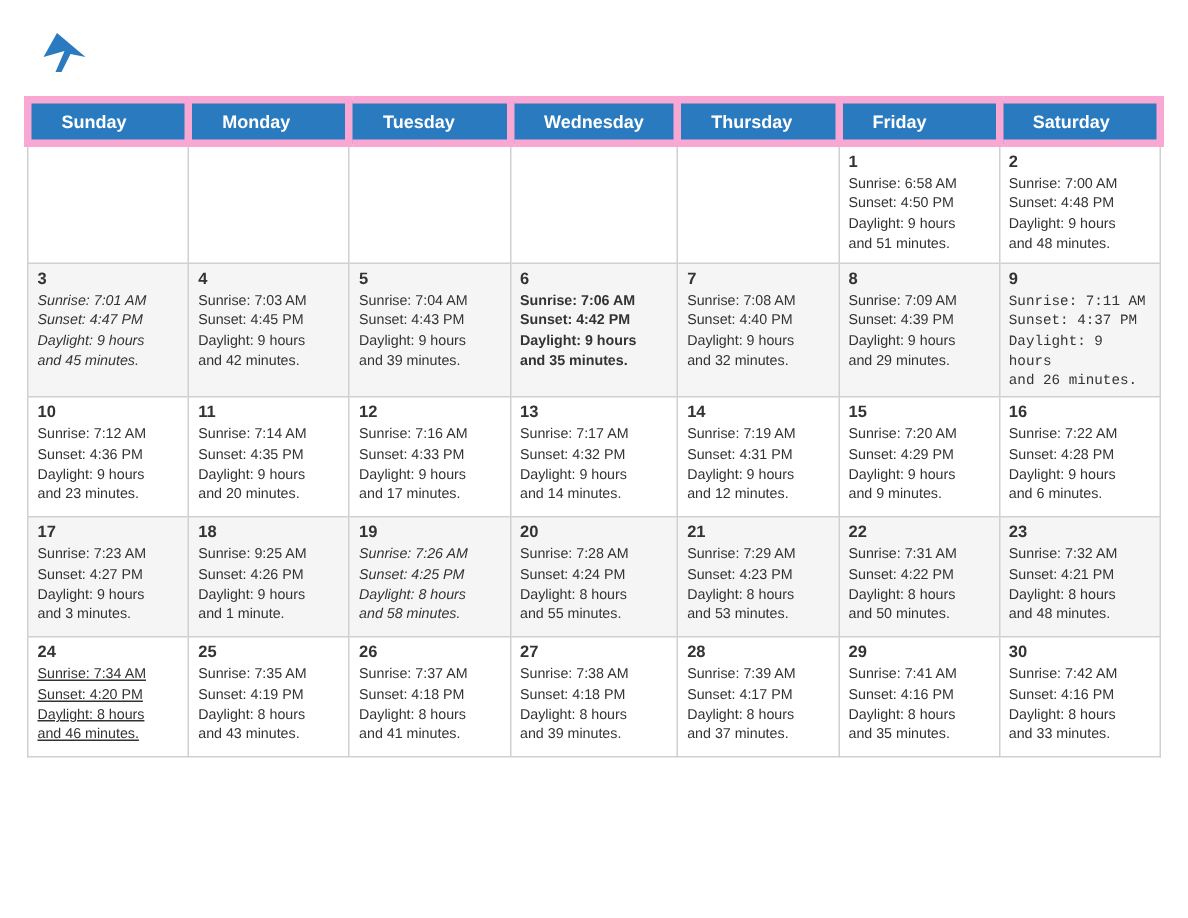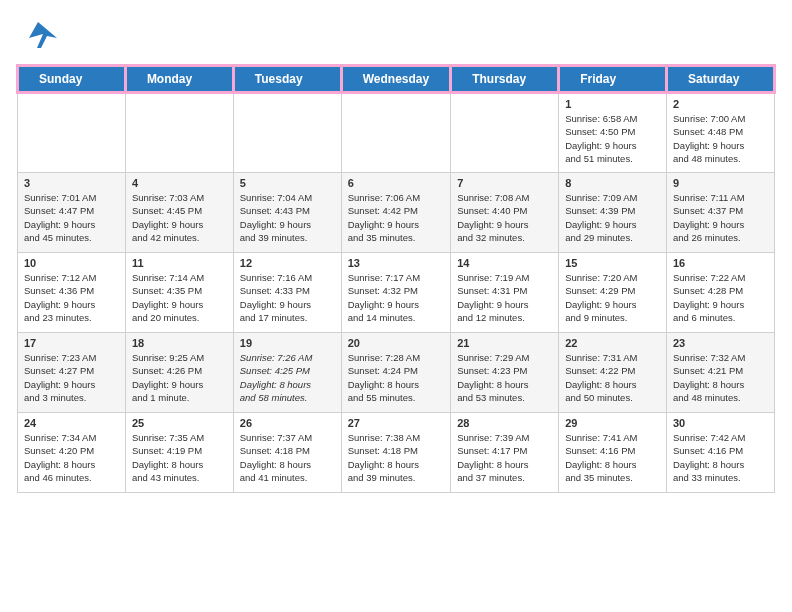--- a/index.html
+++ b/index.html
@@ -41,21 +41,21 @@
       width: 100%;
       border-collapse: collapse;
     }
     .calendar th {
       background: #2a7abf;
       color: #fff;
       font-size: 12px;
       font-weight: bold;
       padding: 5px 20px;
       text-align: left;
-      border: 3px solid #f9a8d4;
+      border: 5px solid #f9a8d4;
     }
     .calendar td {
       width: calc(100% / 7);
       vertical-align: top;
       padding: 4px 6px;
       font-size: 10px;
       color: #333;
       border: 1px solid #d0d0d0;
       background: #fff;
       height: 80px;
@@ -132,45 +132,45 @@
           <td><span class="day-num">1</span><span class="day-info" style="white-space: pre-line;">Sunrise: 6:58 AM
 Sunset: 4:50 PM
 Daylight: 9 hours
 and 51 minutes.</span></td>
           <td><span class="day-num">2</span><span class="day-info" style="white-space: pre-line;">Sunrise: 7:00 AM
 Sunset: 4:48 PM
 Daylight: 9 hours
 and 48 minutes.</span></td>
         </tr>
         <tr class="row-even">
-          <td><span class="day-num">3</span><span class="day-info" style="white-space: pre-line;">Sunrise: 7:01 AM
+          <td><span class="day-num">3</span><span class="day-info" style="white-space: pre-line; font-style: italic;">Sunrise: 7:01 AM
 Sunset: 4:47 PM
 Daylight: 9 hours
 and 45 minutes.</span></td>
           <td><span class="day-num">4</span><span class="day-info" style="white-space: pre-line;">Sunrise: 7:03 AM
 Sunset: 4:45 PM
 Daylight: 9 hours
 and 42 minutes.</span></td>
           <td><span class="day-num">5</span><span class="day-info" style="white-space: pre-line;">Sunrise: 7:04 AM
 Sunset: 4:43 PM
 Daylight: 9 hours
 and 39 minutes.</span></td>
-          <td><span class="day-num">6</span><span class="day-info" style="white-space: pre-line;">Sunrise: 7:06 AM
+          <td><span class="day-num">6</span><span class="day-info" style="white-space: pre-line; font-weight: bold;">Sunrise: 7:06 AM
 Sunset: 4:42 PM
 Daylight: 9 hours
 and 35 minutes.</span></td>
           <td><span class="day-num">7</span><span class="day-info" style="white-space: pre-line;">Sunrise: 7:08 AM
 Sunset: 4:40 PM
 Daylight: 9 hours
 and 32 minutes.</span></td>
           <td><span class="day-num">8</span><span class="day-info" style="white-space: pre-line;">Sunrise: 7:09 AM
 Sunset: 4:39 PM
 Daylight: 9 hours
 and 29 minutes.</span></td>
-          <td><span class="day-num">9</span><span class="day-info" style="white-space: pre-line;">Sunrise: 7:11 AM
+          <td><span class="day-num">9</span><span class="day-info" style="white-space: pre-line; font-family: Liberation Mono, monospace;">Sunrise: 7:11 AM
 Sunset: 4:37 PM
 Daylight: 9 hours
 and 26 minutes.</span></td>
         </tr>
         <tr class="row-odd">
           <td><span class="day-num">10</span><span class="day-info" style="white-space: pre-line;">Sunrise: 7:12 AM
 Sunset: 4:36 PM
 Daylight: 9 hours
 and 23 minutes.</span></td>
           <td><span class="day-num">11</span><span class="day-info" style="white-space: pre-line;">Sunrise: 7:14 AM
@@ -222,21 +222,21 @@
           <td><span class="day-num">22</span><span class="day-info" style="white-space: pre-line;">Sunrise: 7:31 AM
 Sunset: 4:22 PM
 Daylight: 8 hours
 and 50 minutes.</span></td>
           <td><span class="day-num">23</span><span class="day-info" style="white-space: pre-line;">Sunrise: 7:32 AM
 Sunset: 4:21 PM
 Daylight: 8 hours
 and 48 minutes.</span></td>
         </tr>
         <tr class="row-odd">
-          <td><span class="day-num">24</span><span class="day-info" style="white-space: pre-line;">Sunrise: 7:34 AM
+          <td><span class="day-num">24</span><span class="day-info" style="white-space: pre-line; text-decoration: underline;">Sunrise: 7:34 AM
 Sunset: 4:20 PM
 Daylight: 8 hours
 and 46 minutes.</span></td>
           <td><span class="day-num">25</span><span class="day-info" style="white-space: pre-line;">Sunrise: 7:35 AM
 Sunset: 4:19 PM
 Daylight: 8 hours
 and 43 minutes.</span></td>
           <td><span class="day-num">26</span><span class="day-info" style="white-space: pre-line;">Sunrise: 7:37 AM
 Sunset: 4:18 PM
 Daylight: 8 hours

